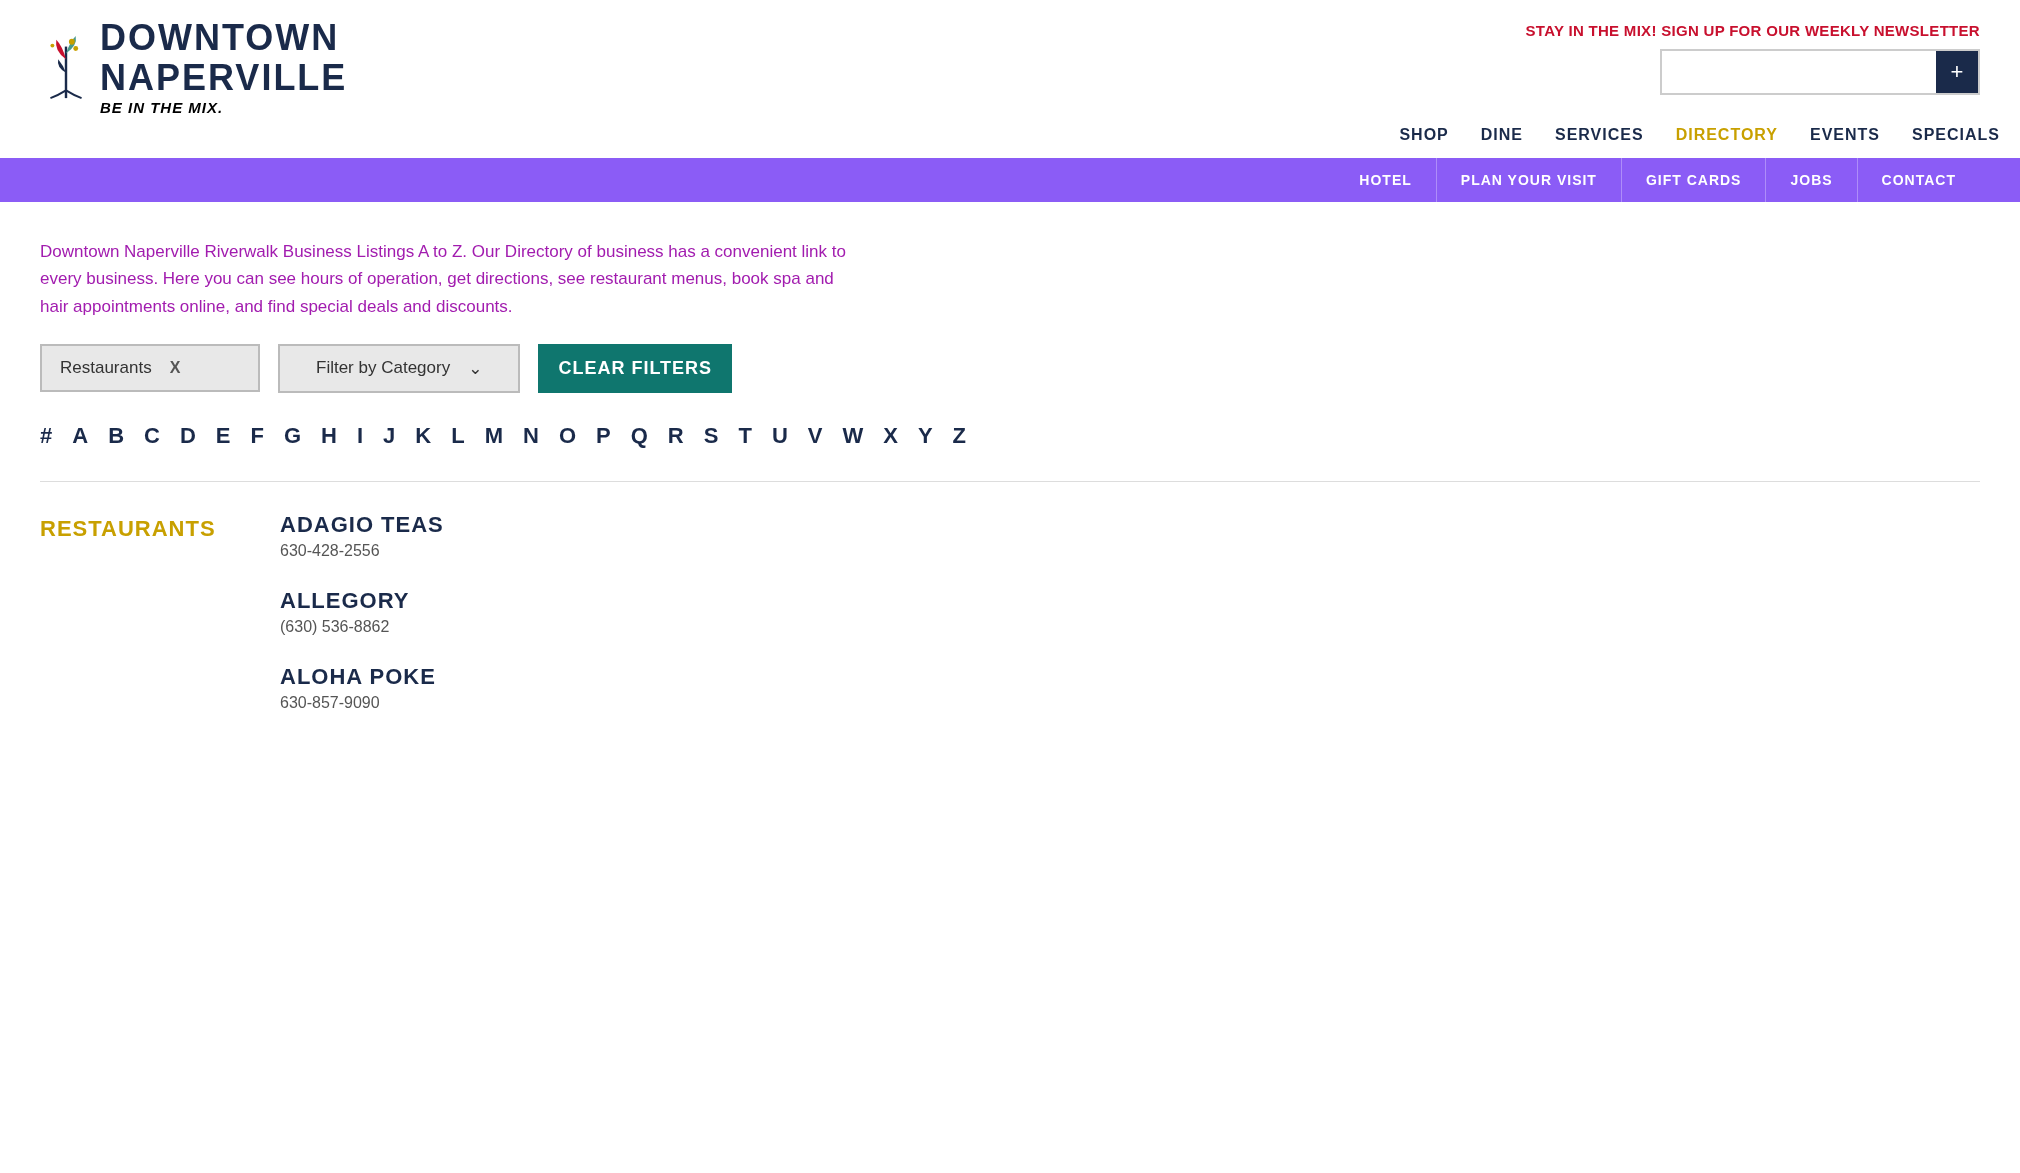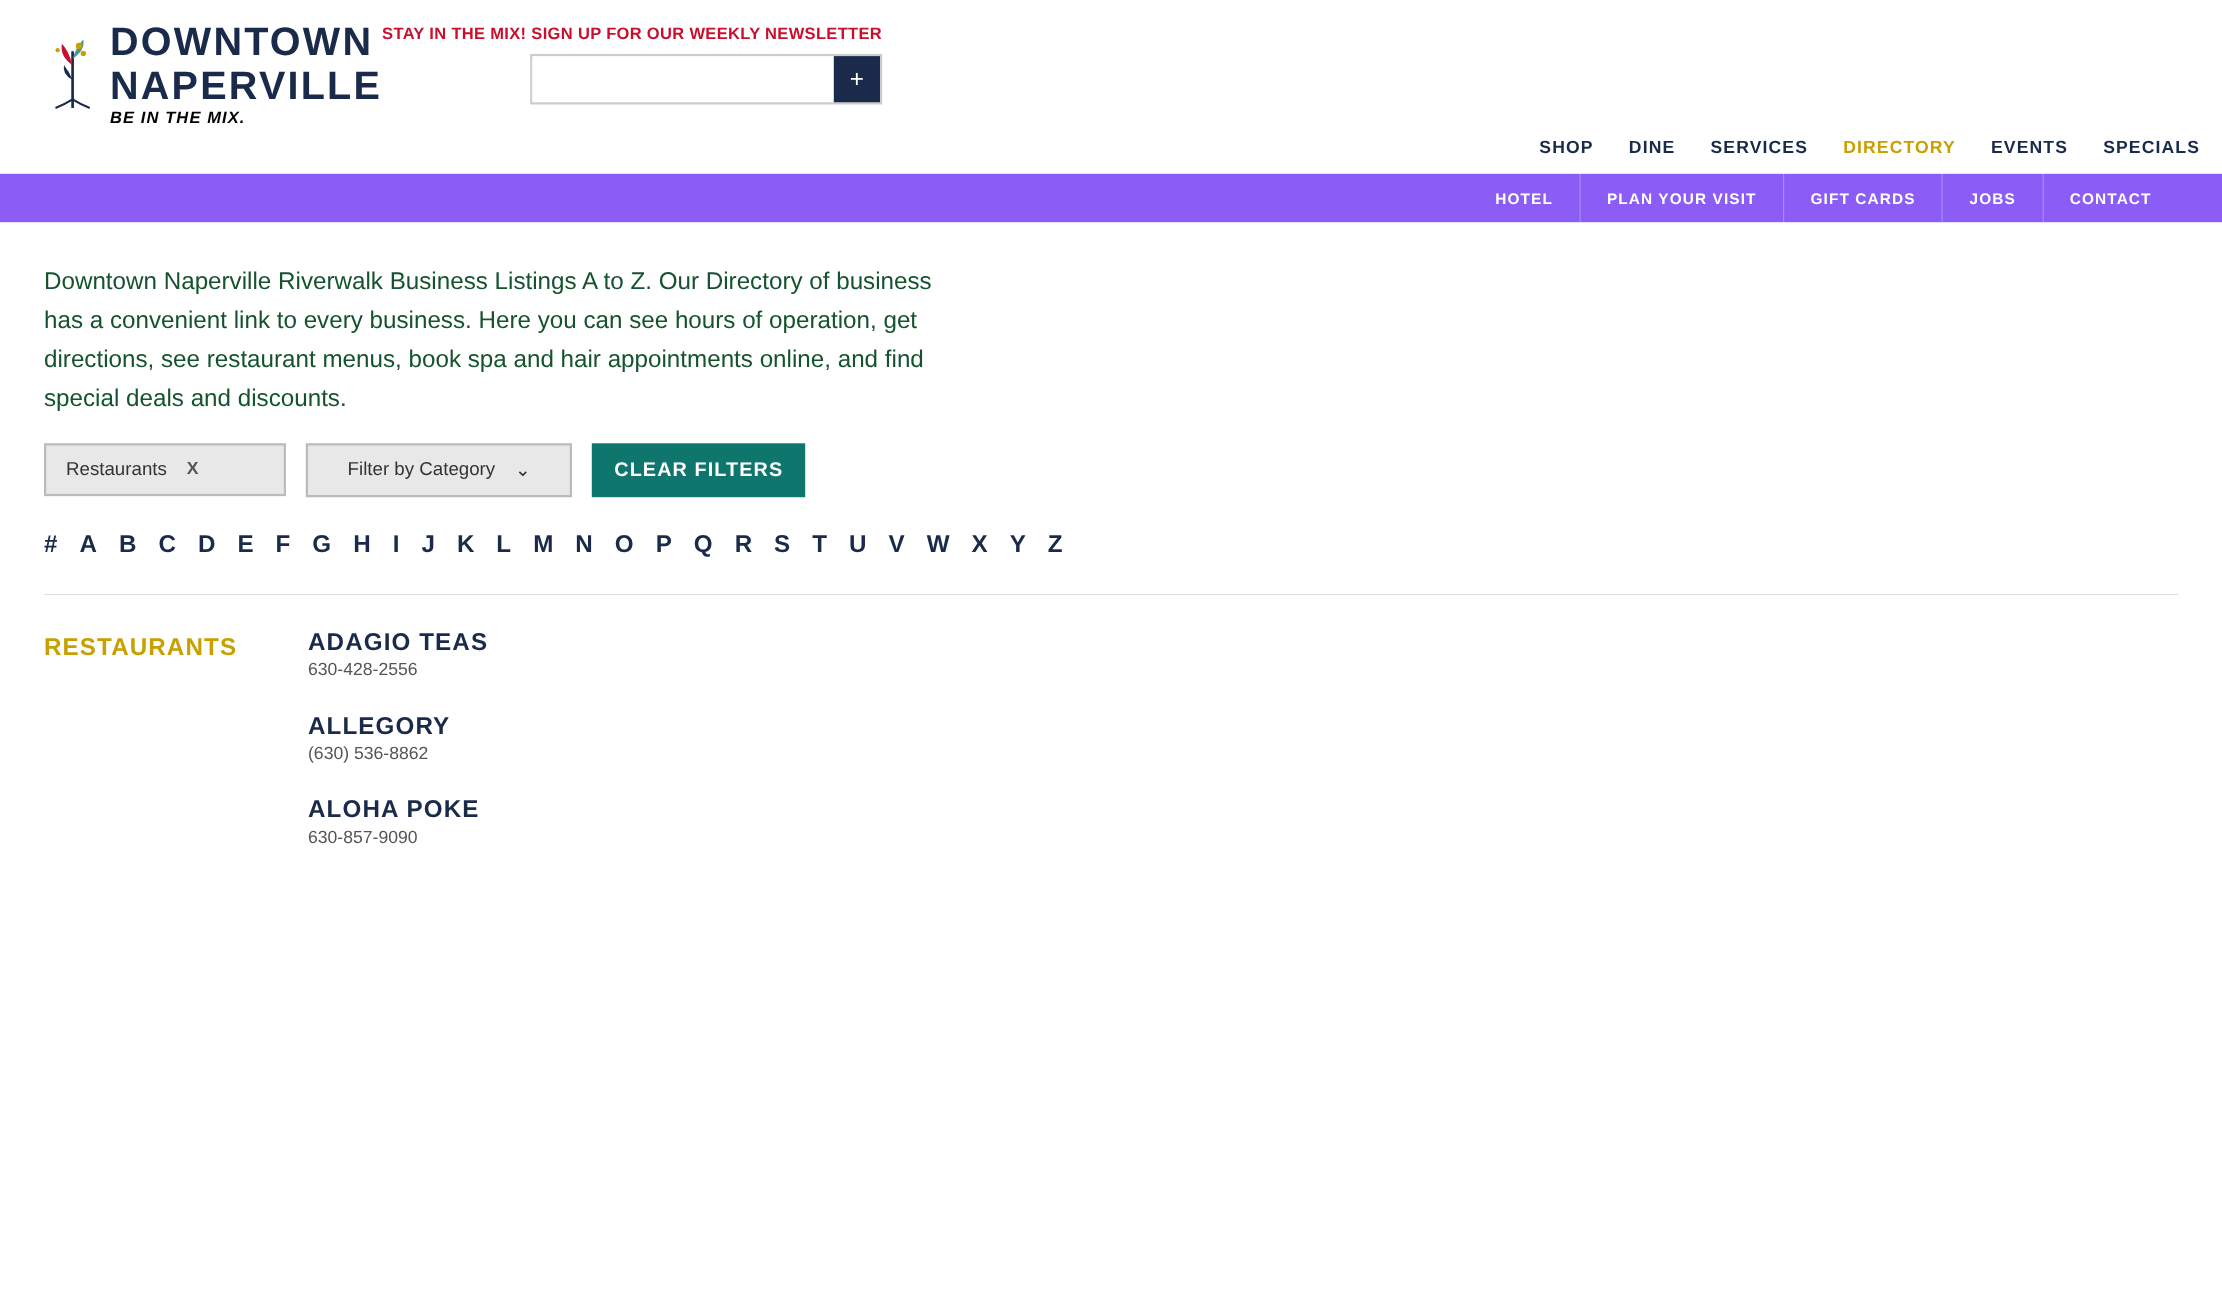--- a/index.html
+++ b/index.html
@@ -2,20 +2,21 @@
 <html><head>
   <meta charset="utf-8">
   <style>
     * { margin: 0; padding: 0; box-sizing: border-box; }
     body { font-family: Arial, sans-serif; background: #fff; color: #333; }
 
     
     .header {
       display: flex;
       align-items: flex-start;
+      justify-content: space-between;
       padding: 18px 40px 10px 40px;
       background: #fff;
     }
     .logo-area {
       display: flex;
       flex-direction: column;
       align-items: flex-start;
     }
     .logo-text {
       display: flex;
@@ -134,23 +135,23 @@
       border-left: 1px solid rgba(255,255,255,0.3);
     }
     .sec-nav a:first-child {
       border-left: none;
     }
 
     
     .description {
       padding: 36px 40px 24px 40px;
       max-width: 900px;
-      font-size: 22px;
+      font-size: 17px;
       line-height: 1.6;
-      color: #14532d;
+      color: #a21caf;
     }
 
     
     .filters-row {
       display: flex;
       align-items: center;
       gap: 18px;
       padding: 0 40px 30px 40px;
     }
     .filter-tag {

